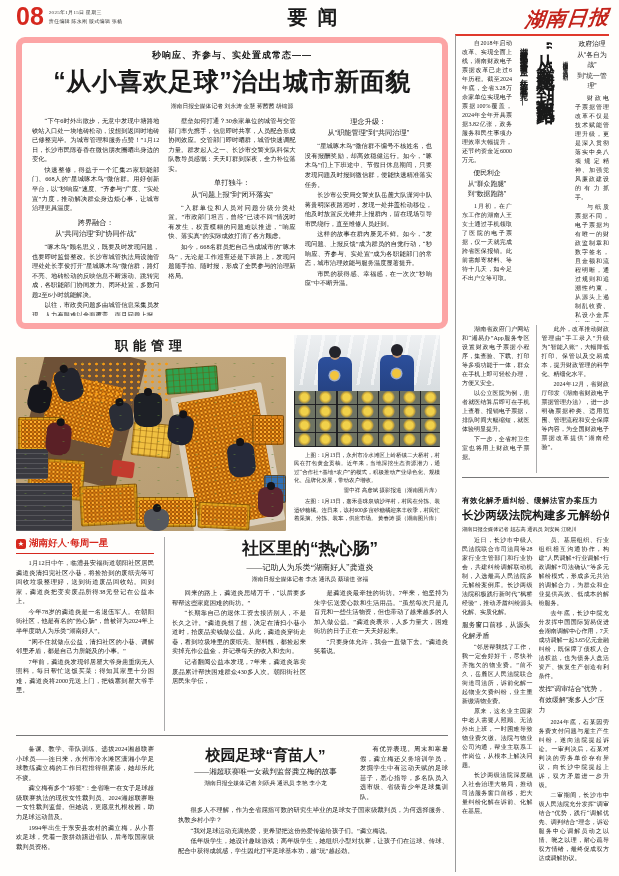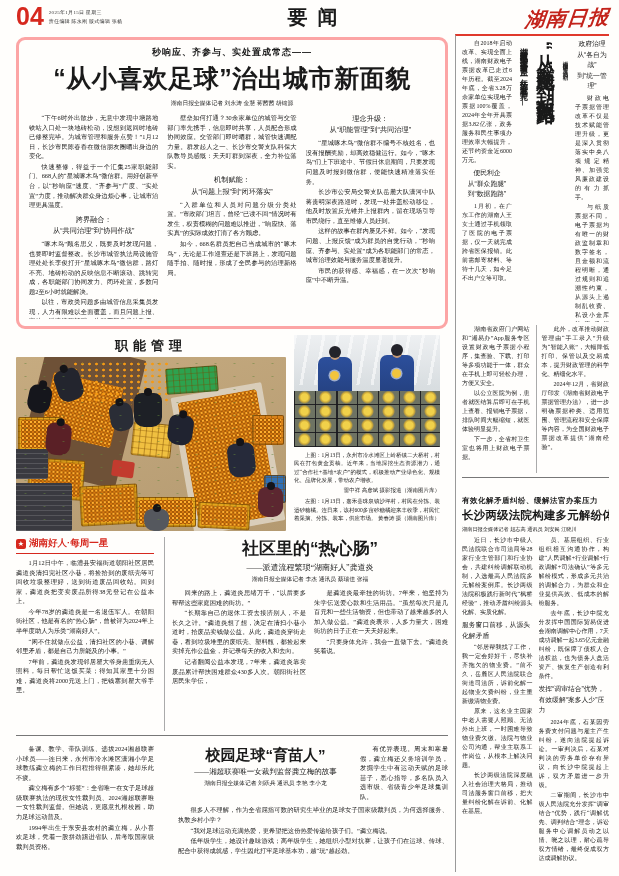--- a/index.html
+++ b/index.html
@@ -21,21 +21,21 @@
   .rcol{ flex:1; border-left:.5px solid #9a9a9a; border-top:2px solid #e0392c; padding-left:6px; padding-top:3px; display:flex; flex-direction:column; overflow:hidden;}
   
   .body p{ font-size:6.3px; line-height:1.52; text-align:justify; text-indent:2em; margin-bottom:1px; }
   .rcol .body p{ font-size:6px; line-height:1.5; }
   .sub{ font-family:"Liberation Sans","DejaVu Sans",sans-serif; font-weight:normal; text-align:center; font-size:7.2px; line-height:1.55; margin:4px 0 3px; white-space:pre-line; }
   .byline{ text-align:center; font-size:5.8px; color:#222; font-family:"Liberation Sans","DejaVu Sans",sans-serif;}
   .tcol{ flex:1; overflow:hidden; }
   .vrule{ border-left:.5px solid #aaa; }
   .hdiv{ height:1px; background:#777; margin:4px 0; }
   
-  .leadbox{ border:3px solid #fca5a5; border-radius:9px; margin-top:3px; height:292px; padding:6px 10px 7px; display:flex; flex-direction:column; overflow:hidden;}
+  .leadbox{ border:6px solid #fca5a5; border-radius:9px; margin-top:3px; height:292px; padding:6px 10px 7px; display:flex; flex-direction:column; overflow:hidden;}
   .kicker{ text-align:center; font-size:9px; font-weight:bold; font-family:"Liberation Sans","DejaVu Sans",sans-serif; letter-spacing:1px;}
   .leadhead{ text-align:center; font-size:25px; font-weight:bold; font-family:"Liberation Sans","DejaVu Sans",sans-serif; letter-spacing:.5px; margin:3px 0 4px; white-space:nowrap;}
   .leadbox .byline{ margin-bottom:5px; }
   .cols3{ display:flex; gap:9px; flex:1; overflow:hidden; }
   
   .harvest{ position:relative; height:196px; margin-top:6px; }
   .htitle{ position:absolute; top:2px; left:0; width:270px; text-align:center; font-size:13px; font-weight:bold; letter-spacing:5px; font-family:"Liberation Sans","DejaVu Sans",sans-serif;}
   .photo1{ position:absolute; left:0; top:22px; width:270px; height:174px; background:linear-gradient(160deg,#c6ab80,#b49a71); overflow:hidden; border-radius:1px;}
   .photo1::after{ content:""; position:absolute; inset:0; background-image:radial-gradient(rgba(98,132,58,.5) .7px,transparent 1.3px); background-size:19px 13px; }
   .photo1 > div{ position:absolute; }
@@ -100,21 +100,21 @@
   .court .byline{ text-align:left; font-size:5.2px; margin-bottom:3px;}
   .court-cols{ display:flex; gap:6px; flex:1; overflow:hidden;}
   .court .sub{ text-align:left; }
 </style>
 </head>
 <body>
 
 <div class="page">
 
   <header class="hdr">
-    <div class="pageno">04</div>
+    <div class="pageno">08</div>
     <div class="dateblock">
       <div>2025年1月15日 星期三</div>
       <div>责任编辑 陈永刚 版式编辑 张杨</div>
     </div>
     <div class="sectitle">要闻</div>
     <div class="mast">湖南日报</div>
   </header>
 
   <div class="content">
 
@@ -134,21 +134,21 @@
 从“共同治理”到“协同作战”</div>
             <div class="body">
                 <p>“啄木鸟”顾名思义，既要及时发现问题，也要即时监督整改。长沙市城管执法局设施管理处处长李俊打开“星城啄木鸟”微信群，路灯不亮、地砖松动的反映信息不断滚动、跳转完成，各职能部门协同发力、闭环处置，多数问题2至6小时就能解决。</p>
                 <p>以往，市政类问题多由城管信息采集员发现，人力有限难以全面覆盖，而且问题上报、审核、派遣流程繁琐，处置周期常常达数天，路灯、交管、环卫等部门各管一段，受限于部门壁垒。</p>
               </div>
           </div>
           <div class="tcol">
             <div class="body">
                 <p>壁垒如何打通？30余家单位的城管与交管部门率先携手，信息即时共享，人员配合形成协同效应。交管部门即时晒群，城管快速调配力量。群发起人之一、长沙市交警支队科保大队教导员感慨：天天盯群到深夜，全力补位落实。</p>
               </div>
-            <div class="sub">机制赋能：
+            <div class="sub">单打独斗：
 从“问题上报”到“闭环落实”</div>
             <div class="body">
                 <p>“入群单位和人员对问题分级分类处置。”市政部门坦言，曾经“已读不回”情况时有发生，权责模糊的问题难以推进，“响应快、落实真”的实际成效打消了各方顾虑。</p>
                 <p>如今，668名群员把自己当成城市的“啄木鸟”，无论是工作巡查还是下班路上，发现问题随手拍、随时报，形成了全民参与的治理新格局。</p>
               </div>
           </div>
           <div class="tcol">
             <div class="sub" style="margin-top:0">理念升级：
 从“职能管理”到“共同治理”</div>
             <div class="body">
@@ -215,21 +215,21 @@
           </div>
           <div class="body">
               <p>1月12日中午，临澧县安福街道朝阳社区居民龚道炎清扫完社区小巷，将捡拾到的废纸壳等可回收垃圾整理好，送到街道废品回收站。回到家，龚道炎把变卖废品所得38元登记在公益本上。</p>
               <p>今年78岁的龚道炎是一名退伍军人。在朝阳街社区，他是有名的“热心肠”，曾被评为2024年上半年度助人为乐类“湖南好人”。</p>
               <p>“闲不住就做点公益，清扫社区的小巷、调解邻里矛盾，都是自己力所能及的小事。”</p>
               <p>7年前，龚道炎发现邻居瞿大爷身患重病无人照料，每日帮忙送饭买菜；得知其家里十分困难，龚道炎将2000元送上门，把钱塞到瞿大爷手里。</p>
             </div>
         </div>
         <div class="hr-right">
           <h2 class="h2head">社区里的“热心肠”</h2>
-          <div class="h2sub">——派遣流程繁琐“湖南好人”龚道炎</div>
+          <div class="h2sub">——记助人为乐类“湖南好人”龚道炎</div>
           <div class="byline">湖南日报全媒体记者 李杰 通讯员 蔡瑞佳 张福</div>
           <div class="hr-cols">
             <div class="tcol body">
                 <p>回来的路上，龚道炎思绪万千，“以后要多帮帮这些家庭困难的街坊。”</p>
                 <p>“长期靠自己的退休工资去接济别人，不是长久之计。”龚道炎想了想，决定在清扫小巷小道时，拾废品卖钱做公益。从此，龚道炎穿街走巷，看到垃圾堆里的废纸壳、塑料瓶，都捡起来卖掉充作公益金，并记录每天的收入和去向。</p>
                 <p>记者翻阅公益本发现，7年来，龚道炎靠卖废品累计帮扶困难群众430多人次。朝阳街社区居民朱学伝，</p>
               </div>
             <div class="tcol body">
                 <p>是龚道炎最牵挂的街坊。7年来，他坚持为朱学伝送爱心款和生活用品。“虽然每次只是几百元和一些生活物资，但也带动了越来越多的人加入做公益。”龚道炎表示，人多力量大，困难街坊的日子正在一天天好起来。</p>
                 <p>“只要身体允许，我会一直做下去。”龚道炎笑着说。</p>

